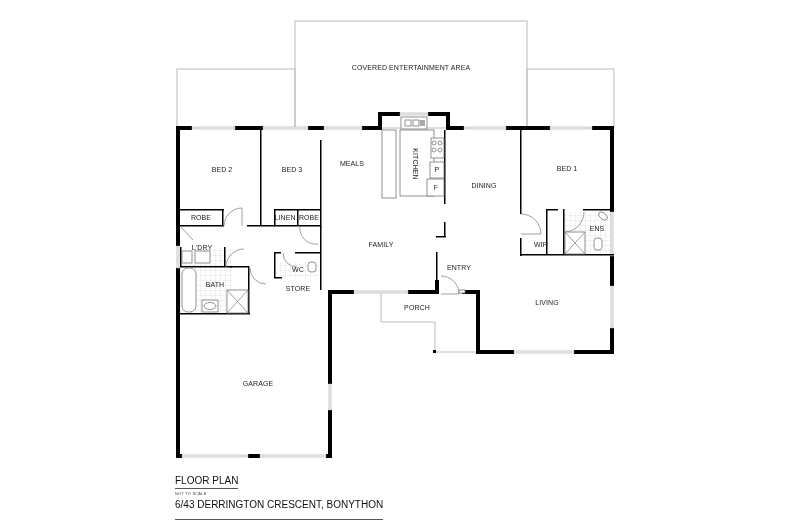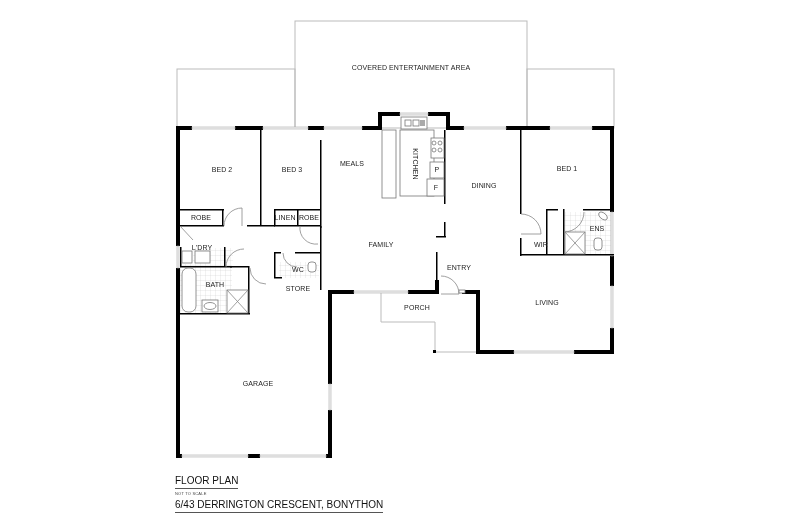--- a/index.html
+++ b/index.html
@@ -10,21 +10,21 @@
     .wall { fill: #000; }
     .thin { stroke: #bbb; stroke-width: 1; fill: none; }
     .door { stroke: #888; stroke-width: 0.8; fill: none; }
     .win  { fill: #f4f4f4; stroke: #aaa; stroke-width: 0.6; }
     .fix  { fill: #fff; stroke: #777; stroke-width: 0.8; }
     .tile { fill: url(#tiles); }
     .title-block { position: absolute; left: 175px; top: 470px; color: #111; }
     .title-main { font-size: 10px; padding-bottom: 2px; border-bottom: 1px solid #555; display: inline-block; }
     .title-sub { font-size: 4px; color: #444; margin-top: 2px; letter-spacing: 0.2px; }
     .addr { position: absolute; left: 175px; top: 499px; font-size: 10px; color: #111;
-            border-bottom: 1px solid #555; padding-bottom: 2px; }
+            border-bottom: 1px solid #555; padding-bottom: 9px; }
   </style>
 </head>
 <body>
 
 <svg class="plan" viewBox="0 0 790 527">
   <defs>
     <pattern id="tiles" width="5" height="5" patternUnits="userSpaceOnUse">
       <rect width="5" height="5" fill="#fff"></rect>
       <path d="M5 0 L0 0 0 5" fill="none" stroke="#ccc" stroke-width="0.5"></path>
     </pattern>

